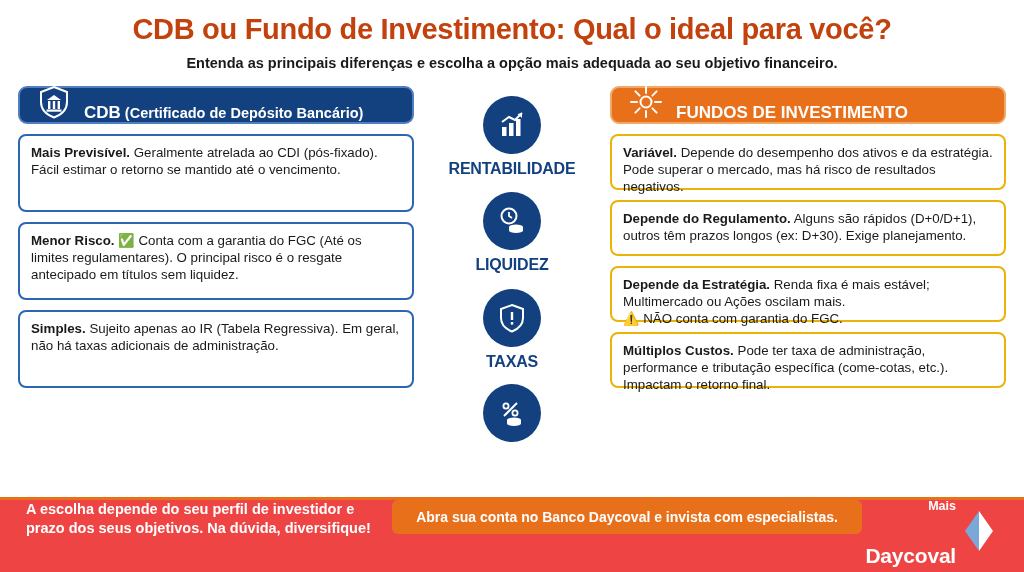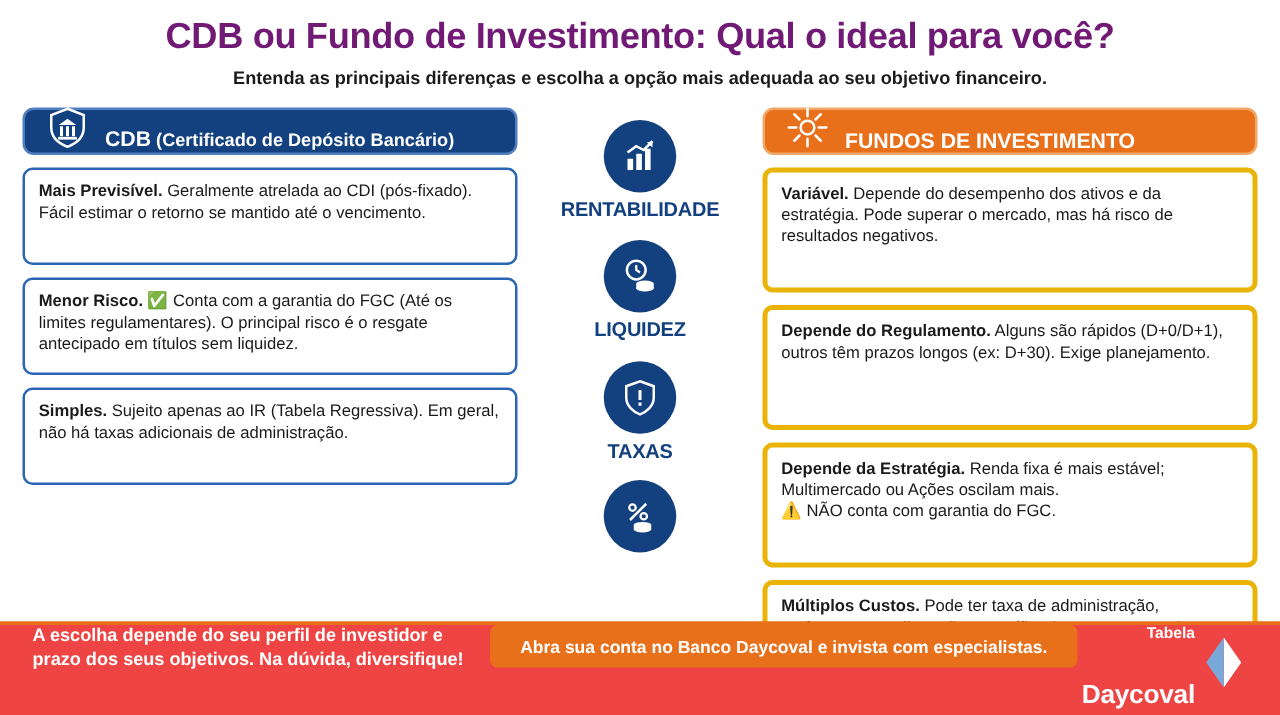--- a/index.html
+++ b/index.html
@@ -22,21 +22,21 @@
   }
 
   
   .header {
     padding: 14px 20px 6px 20px;
     text-align: center;
   }
   .title {
     font-size: 29px;
     font-weight: bold;
-    color: #701a75;
+    color: #c2410c;
     letter-spacing: -0.3px;
     line-height: 1.1;
   }
   .subtitle {
     margin-top: 9px;
     font-size: 14.5px;
     font-weight: bold;
     color: #1a1a1a;
     line-height: 1.2;
   }
@@ -104,22 +104,22 @@
     line-height: 1.28;
     color: #1a1a1a;
     background: #ffffff;
     margin-bottom: 10px;
   }
   .card.left {
     border: 2px solid #2a66b4;
     height: 78px;
   }
   .card.right {
-    border: 4px solid #eab308;
-    height: 100px;
+    border: 2px solid #eab308;
+    height: 56px;
   }
   .card b { font-weight: bold; }
 
   
   .mid-item {
     display: flex;
     flex-direction: column;
     align-items: center;
     justify-content: flex-start;
     width: 100%;
@@ -362,21 +362,21 @@
   <div class="divider"></div>
 
   <div class="footer">
     <div class="footer-text">
       <span>A escolha depende do seu perfil de investidor e</span><br>
       <span>prazo dos seus objetivos. Na dúvida, diversifique!</span>
     </div>
     <div class="cta">Abra sua conta no Banco Daycoval e invista com especialistas.</div>
     <div class="logo">
       <span class="logo-text">
-        <span class="logo-banco">Tabela</span>
+        <span class="logo-banco">Mais</span>
         <span class="logo-daycoval">Daycoval</span>
       </span>
       <span class="logo-mark">
         <svg width="34" height="44" viewBox="0 0 34 44">
           <path d="M17 2 L31 22 L17 42 Z" fill="#ffffff"></path>
           <path d="M17 2 L3 22 L17 42 Z" fill="#7aa8d8"></path>
         </svg>
       </span>
     </div>
   </div>

